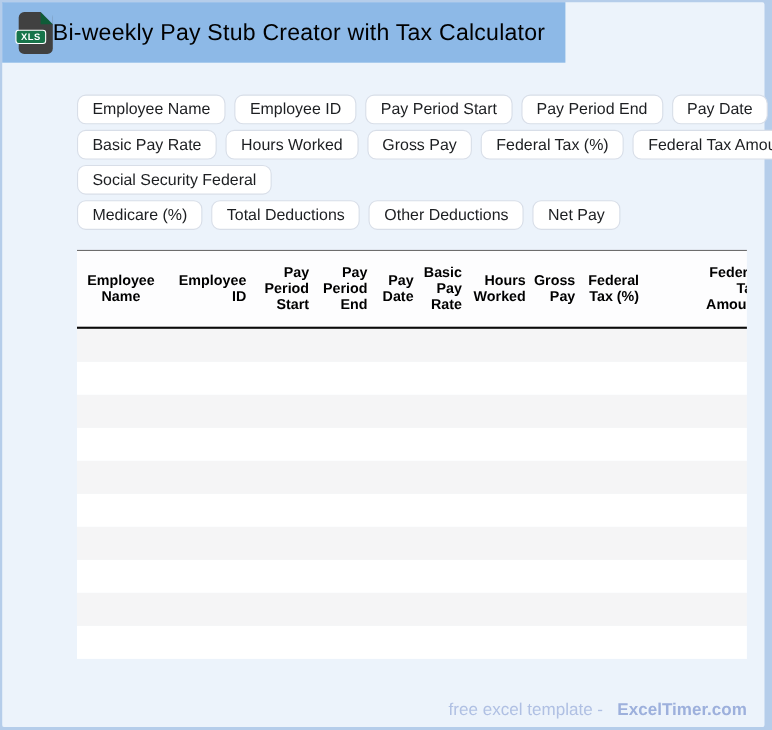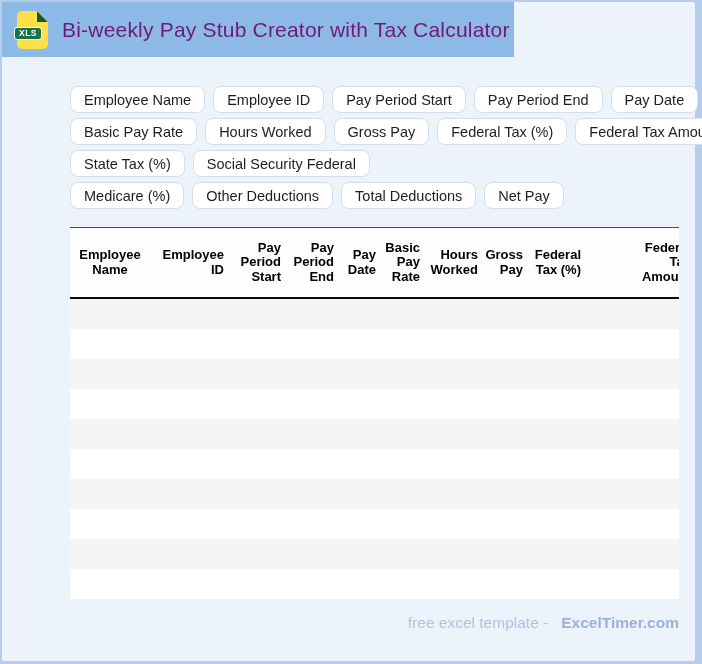--- a/index.html
+++ b/index.html
@@ -2,42 +2,42 @@
 <html><head>
 <meta charset="utf-8">
 <style>
   * { margin:0; padding:0; box-sizing:border-box; }
   html,body { width:702px; height:664px; font-family:"Liberation Sans", sans-serif; }
   .page { position:relative; width:702px; height:664px; background:#b5cdea; overflow:hidden; }
   .card { position:absolute; left:2px; top:2px; width:693px; height:659px; background:#ecf3fb; border-radius:2px; }
 
   
   .titlebar { position:absolute; left:0; top:0; width:512px; height:55px; background:#8db9e7; display:flex; align-items:center; }
-  .xls-icon { position:relative; margin-left:15px; width:31px; height:38px; background:#fde047; border-radius:5px; flex:0 0 auto; }
+  .xls-icon { position:relative; margin-left:15px; width:31px; height:38px; background:#404040; border-radius:5px; flex:0 0 auto; }
   .fold-cut { position:absolute; top:0; right:0; width:0; height:0; border-top:11px solid #8db9e7; border-left:11px solid transparent; }
   .fold-dark { position:absolute; top:0; right:0; width:0; height:0; border-bottom:11px solid #0f5c38; border-right:11px solid transparent; }
   .xls-label { position:absolute; left:-3px; top:16px; background:#17744a; border:1.5px solid #ffffff; border-radius:3px; color:#fff; font-size:8.5px; font-weight:bold; letter-spacing:0.5px; padding:1px 4px; line-height:9px; }
-  .title { color:#701a75; font-size:21px; font-weight:500; margin-left:14px; letter-spacing:0.2px; white-space:nowrap; }
+  .title { color:#000000; font-size:21px; font-weight:500; letter-spacing:0.2px; white-space:nowrap; }
 
   
   .chips { position:absolute; left:68px; top:84px; }
   .chip-row { display:flex; gap:8px; margin-bottom:5px; }
   .chip { display:flex; align-items:center; height:27px; background:#ffffff; border:1px solid #d8dee8; border-radius:8px; padding:0 13px; font-size:14.5px; color:#1c1e21; white-space:nowrap; }
 
   
   .tablewrap { position:absolute; left:68px; top:225px; width:609px; overflow:hidden; }
   .thead { display:flex; align-items:center; width:627px; height:72px; background:#fdfdfe; border-top:1px solid #4a4a4a; border-bottom:2px solid #0a0a0a; }
   .th { font-weight:bold; font-size:13px; line-height:14.5px; color:#000; white-space:pre-line; text-align:right; padding-right:6px; }
   .th.center { text-align:center; padding:0 6px; }
   .tr { width:627px; height:30px; }
   .tr.odd  { background:#f5f5f6; }
   .tr.even { background:#ffffff; }
 
   
-  .footer { position:absolute; right:16px; top:612px; font-size:15.5px; color:#b0c0e3; white-space:nowrap; }
+  .footer { position:absolute; right:16px; top:635px; font-size:15.5px; color:#b0c0e3; white-space:nowrap; }
   .footer .brand { font-weight:bold; color:#9db0dc; margin-left:13px; }
 </style>
 </head>
 <body>
 
 <div class="page">
   <div class="card">
 
     <div class="titlebar">
       <div class="xls-icon">
@@ -57,27 +57,26 @@
           <div class="chip">Pay Date</div>
         </div>
         <div class="chip-row">
           <div class="chip">Basic Pay Rate</div>
           <div class="chip">Hours Worked</div>
           <div class="chip">Gross Pay</div>
           <div class="chip">Federal Tax (%)</div>
           <div class="chip">Federal Tax Amount</div>
         </div>
         <div class="chip-row">
-          <div class="chip">State Tax (%)</div>
           <div class="chip">Social Security Federal</div>
         </div>
         <div class="chip-row">
           <div class="chip">Medicare (%)</div>
+          <div class="chip">Total Deductions</div>
           <div class="chip">Other Deductions</div>
-          <div class="chip">Total Deductions</div>
           <div class="chip">Net Pay</div>
         </div>
       </div>
 
     <div class="tablewrap">
       <div class="thead" id="thead">
           <div class="th center" style="width: 80px;">Employee
 Name</div>
           <div class="th" style="width: 80px;">Employee
 ID</div>

